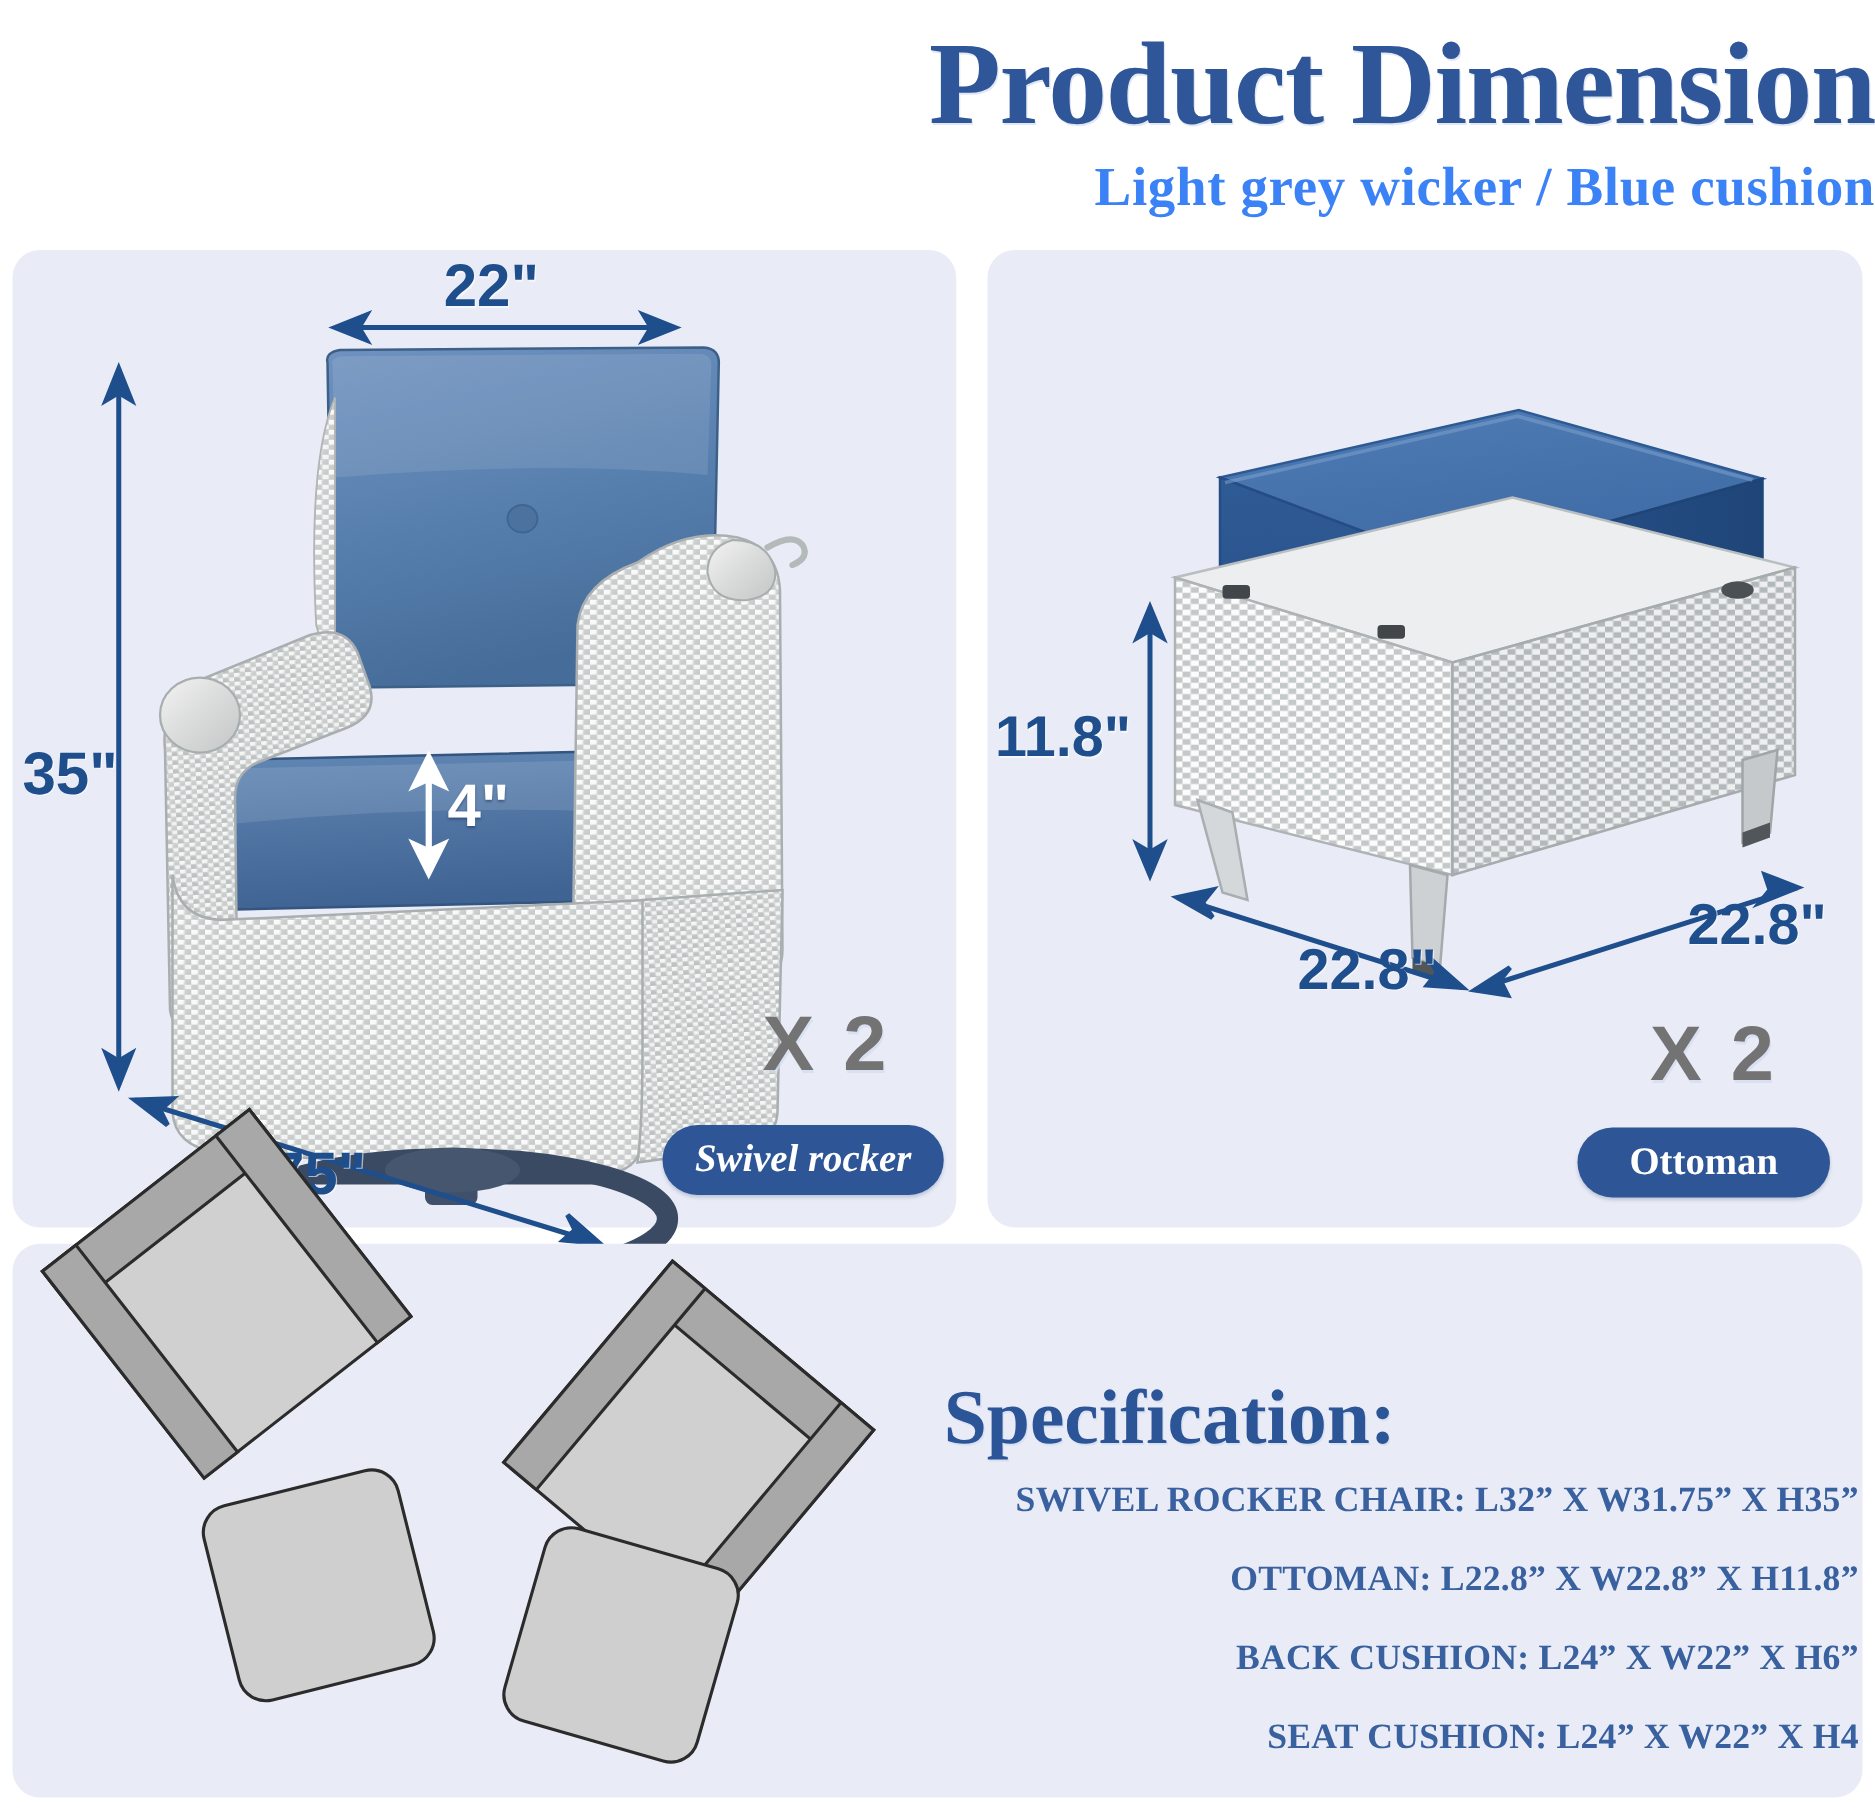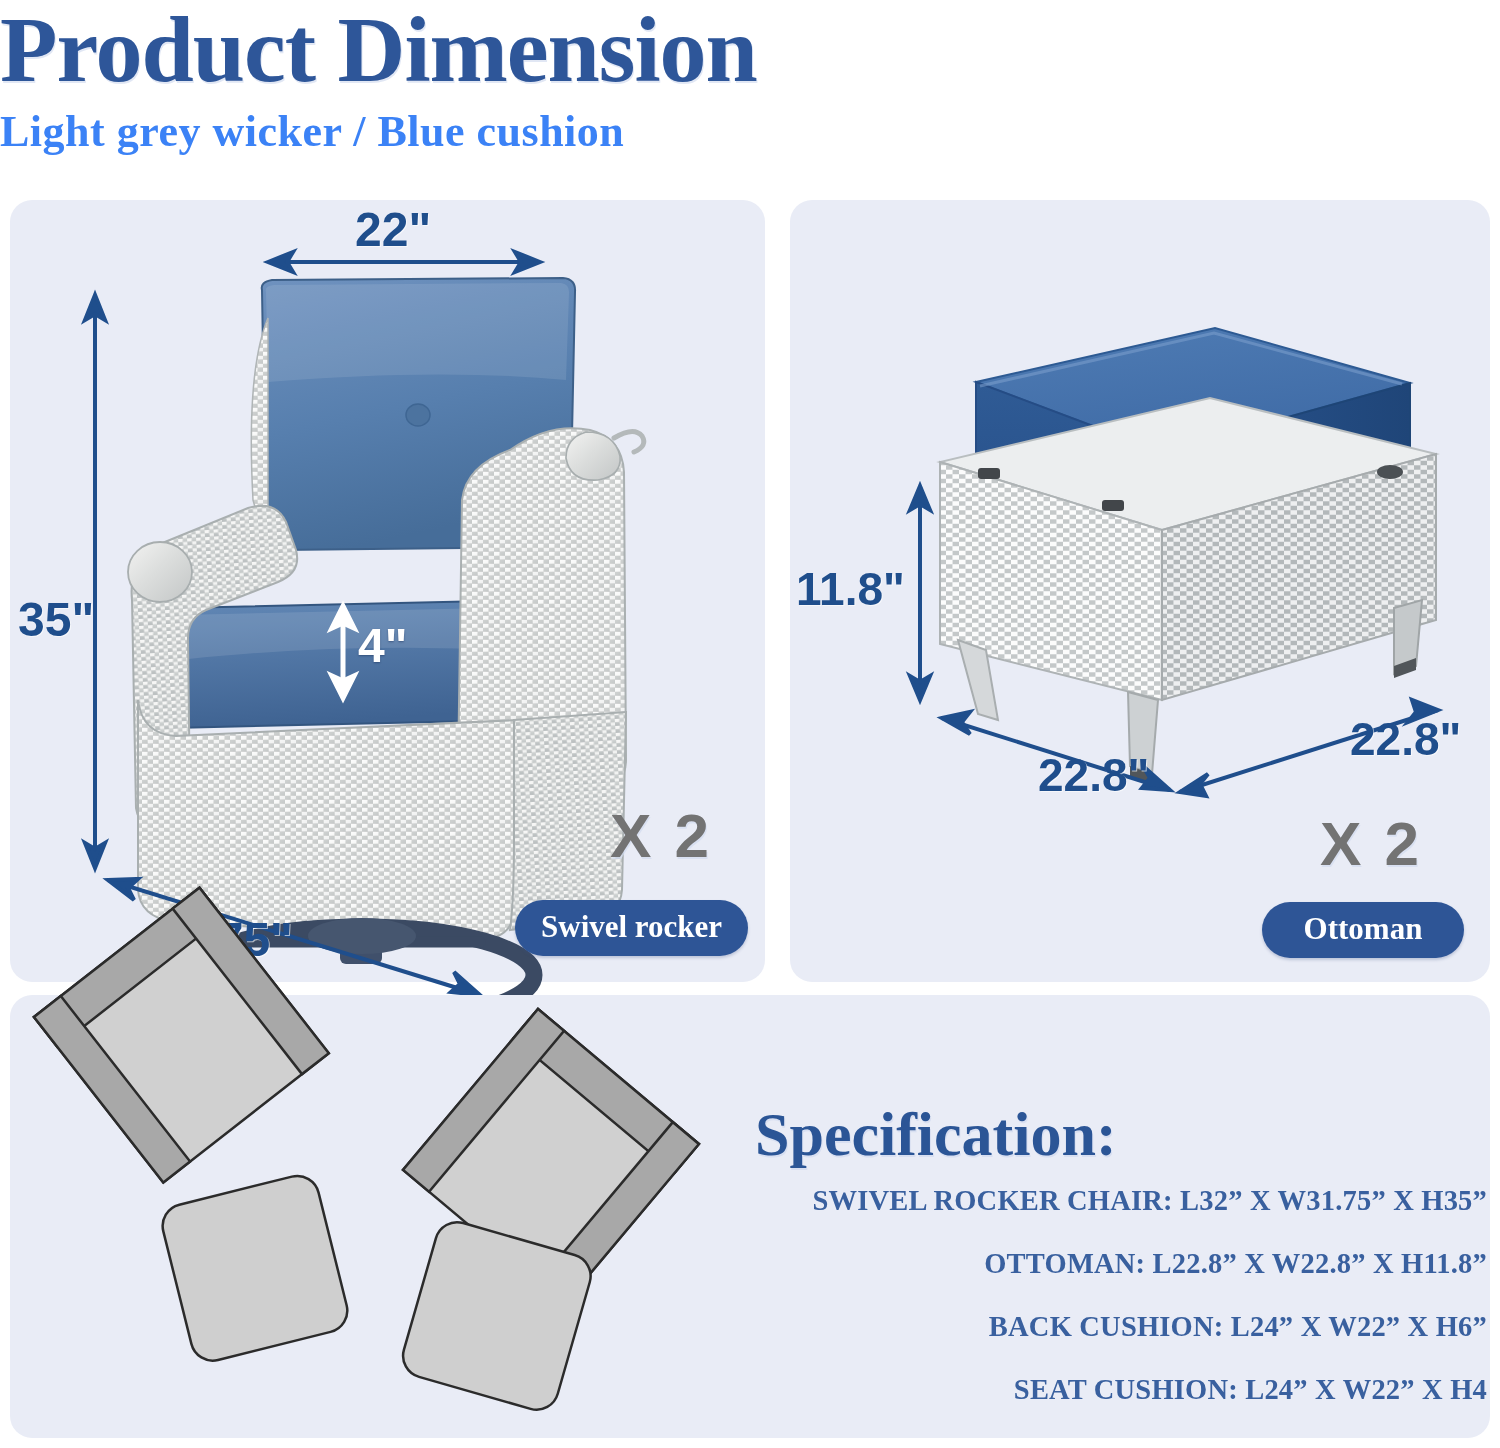--- a/index.html
+++ b/index.html
@@ -6,21 +6,21 @@
   body{
     width:1500px;height:1448px;
     font-family:"Liberation Serif", serif;
     color:#2e5699;
     position:relative;
     overflow:hidden;
   }
   .page{position:relative;width:1500px;height:1448px;}
 
   
-  .header{text-align:left;padding-top:2px;}
+  .header{text-align:right;padding-top:20px;}
   .title{
     font-family:"Liberation Serif", serif;
     font-weight:bold;
     font-size:94px;
     line-height:1.02;
     color:#2e5699;
     letter-spacing:-1px;
     text-shadow:1px 2px 0 rgba(200,212,235,.55);
   }
   .subtitle{
@@ -200,21 +200,21 @@
         <path d="M333,498 L322,476 L333,481 L344,476 Z"></path>
       </g>
     </svg>
 
     <div class="dim" style="left:345px;top:2px;font-size:48px;">22"</div>
     <div class="dim" style="left:8px;top:392px;font-size:48px;">35"</div>
     <div class="dim" style="left:140px;top:712px;font-size:48px;">31.75"</div>
     <div class="dim white" style="left:348px;top:418px;font-size:48px;">4"</div>
 
     <div class="x2" style="left:600px;top:600px;">X 2</div>
-    <div class="pill" style="left:505px;top:700px;">Swivel rocker</div>
+    <div class="pill" style="left:520px;top:700px;font-style:italic;">Swivel rocker</div>
   </div>
 
   <div class="panel" id="panel-ottoman">
 
     <svg class="overlay" width="700" height="782" viewBox="0 0 700 782">
       <defs>
         <linearGradient id="cushTop" x1="0" y1="0" x2="0.4" y2="1">
           <stop offset="0%" stop-color="#4f7cb4"></stop>
           <stop offset="100%" stop-color="#3f6ba6"></stop>
         </linearGradient>

